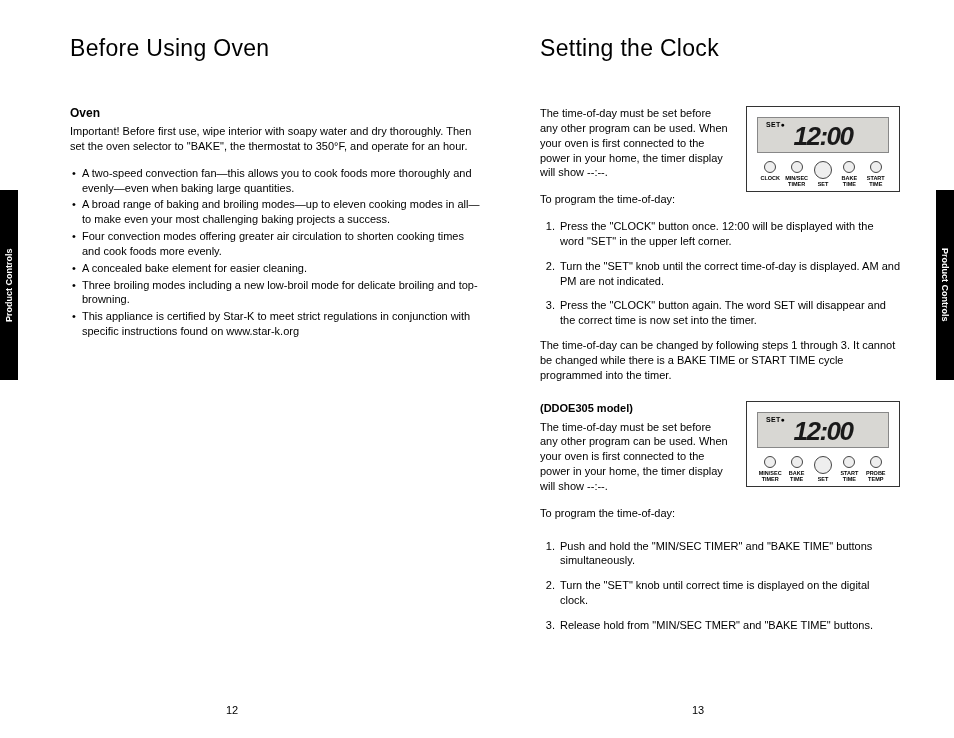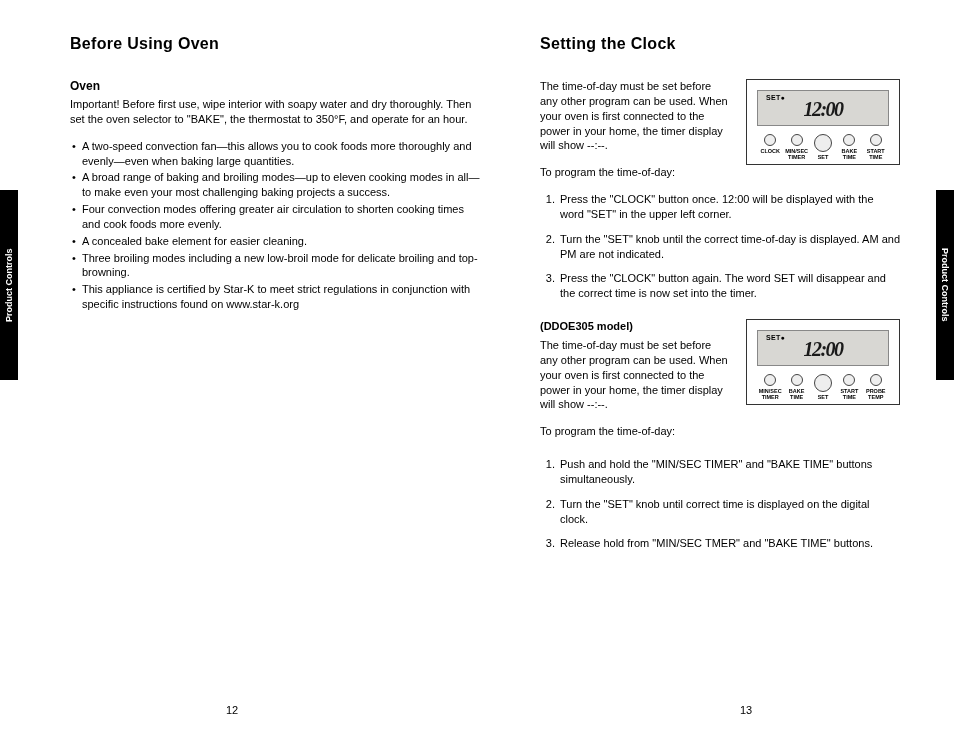--- a/index.html
+++ b/index.html
@@ -24,23 +24,23 @@
   .side-tab.left { left: 0; top: 190px; height: 190px; transform: rotate(180deg); }
   .side-tab.right { right: 0; top: 190px; height: 190px; }
   .page {
     position: absolute;
     top: 35px;
     width: 410px;
   }
   .page.left { left: 70px; }
   .page.right { left: 540px; width: 360px; }
   h1 {
-    font-weight: 700;
-    font-size: 16px;
-    margin-bottom: 26px;
+    font-weight: 400;
+    font-size: 23px;
+    margin-bottom: 44px;
     letter-spacing: 0.3px;
     font-family: "Helvetica Neue", Arial, sans-serif;
   }
   h2 {
     font-weight: bold;
     font-size: 12px;
     margin-bottom: 4px;
   }
   .sub {
     font-weight: bold;
@@ -60,21 +60,21 @@
   }
   ol { list-style: decimal; padding-left: 18px; }
   ol li { margin-bottom: 10px; padding-left: 2px; }
   .pageno {
     position: absolute;
     bottom: 22px;
     font-size: 11px;
     text-align: right;
   }
   .pageno.left { left: 226px; }
-  .pageno.right { left: 740px; }
+  .pageno.right { left: 692px; }
 
   .wrap-right { overflow: hidden; }
   .display-panel {
     float: right;
     border: 1px solid #333;
     width: 154px;
     margin-left: 12px;
     margin-bottom: 8px;
     padding: 10px 10px 4px 10px;
     background: #fff;
@@ -88,23 +88,23 @@
     margin-bottom: 8px;
   }
   .lcd-set {
     position: absolute;
     left: 8px; top: 3px;
     font-size: 7px;
     font-weight: bold;
     letter-spacing: 0.3px;
   }
   .lcd-time {
-    font-family: Liberation Serif, serif;
+    font-family: Liberation Sans, sans-serif;
     font-style: italic;
-    font-size: 20px;
+    font-size: 26px;
     font-weight: 900;
     letter-spacing: -1.5px;
     line-height: 36px;
     color: #1a1a1a;
   }
   .btn-row {
     display: flex;
     justify-content: space-between;
     align-items: flex-start;
   }
@@ -184,20 +184,21 @@
       </div>
     </div>
     <p class="txt intro-narrow block">The time-of-day must be set before any other program can be used. When your oven is first connected to the power in your home, the timer display will show --:--.</p>
     <p class="txt intro-narrow">To program the time-of-day:</p>
   </div>
   <ol>
     <li>Press the "CLOCK" button once. 12:00 will be displayed with the word "SET" in the upper left corner.</li>
     <li>Turn the "SET" knob until the correct time-of-day is displayed. AM and PM are not indicated.</li>
     <li>Press the "CLOCK" button again. The word SET will disappear and the correct time is now set into the timer.</li>
   </ol>
+  <p class="txt block" style="margin-top:8px">The time-of-day can be changed by following steps 1 through 3. It cannot be changed while there is a BAKE TIME or START TIME cycle programmed into the timer.</p>
 
   <div class="wrap-right block" style="margin-top:18px">
     <div class="display-panel">
       <div class="lcd">
         <span class="lcd-set">SET●</span>
         <span class="lcd-time">12:00</span>
       </div>
       <div class="btn-row">
         <div class="btn-col">
             <div class="btn-circle"></div>

